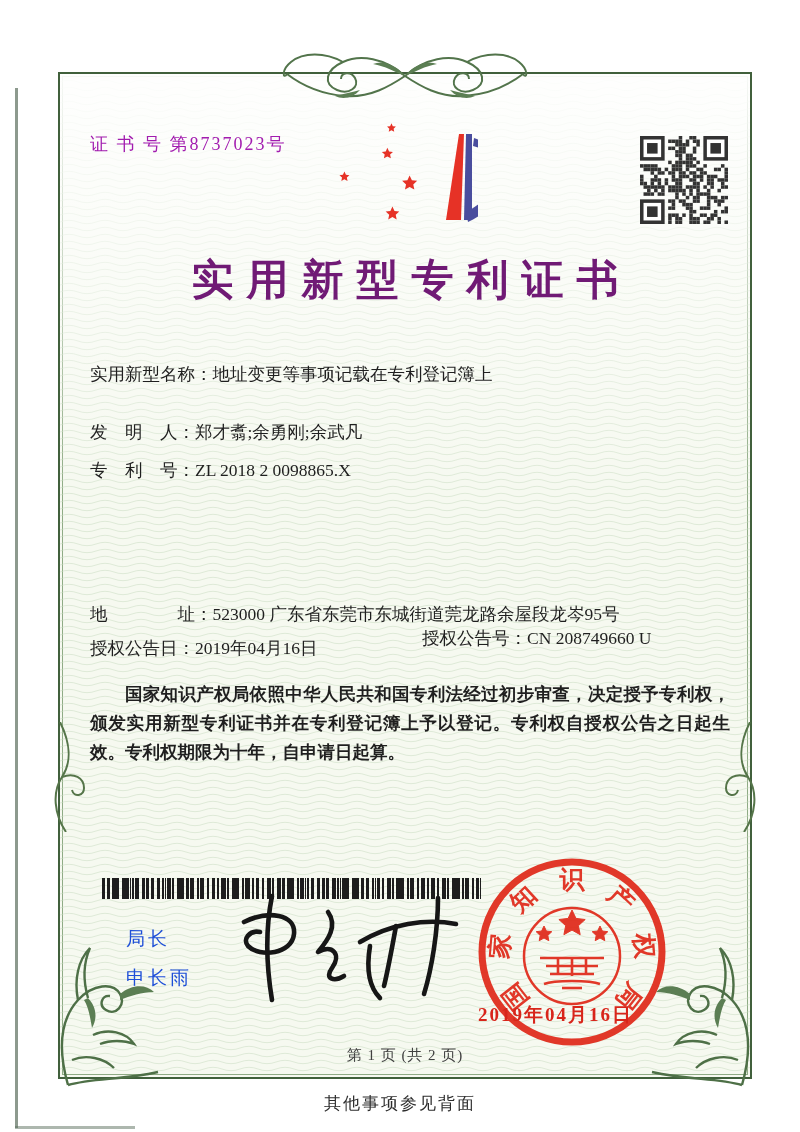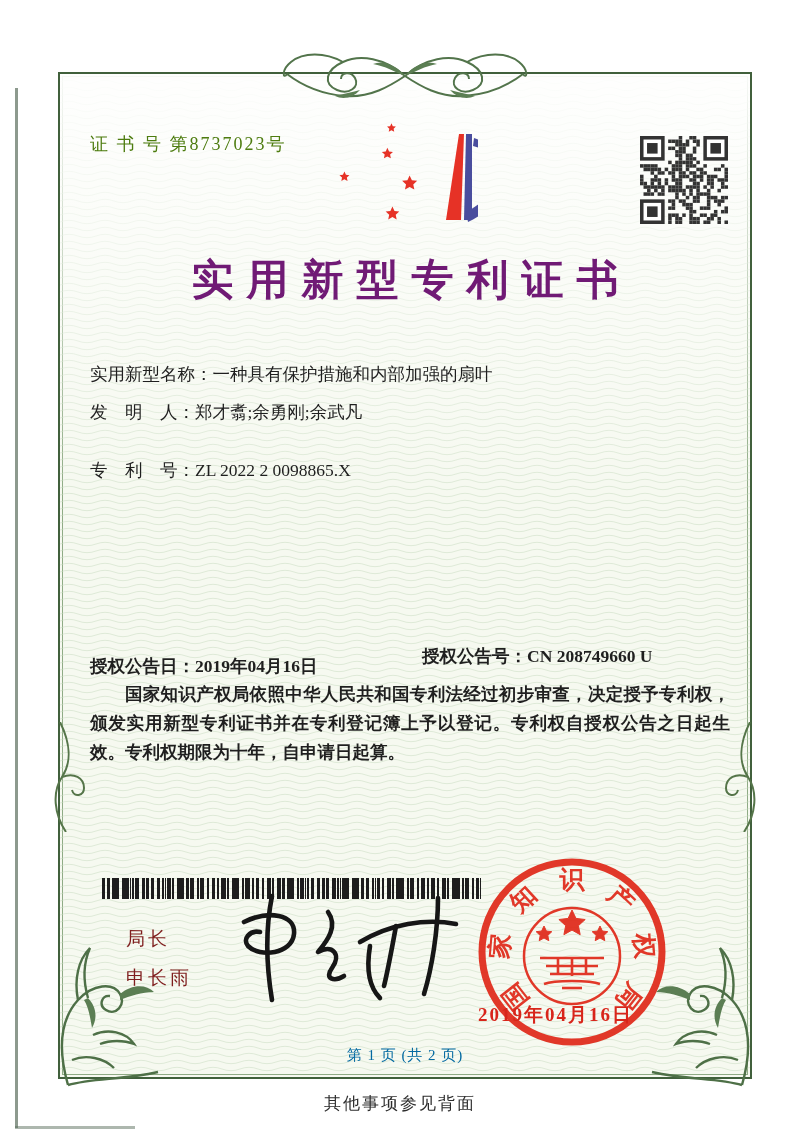--- a/index.html
+++ b/index.html
@@ -13,21 +13,21 @@
 
   
   .frame{position:absolute;left:58px;top:72px;width:690px;height:1003px;border:2.5px solid #41603c;background:#f6f9f0;}
   .frame-inner{position:absolute;left:2px;top:2px;right:2px;bottom:2px;border:1px solid #8fab85;}
   .guilloche{position:absolute;left:0;top:0;width:100%;height:100%;pointer-events:none;}
   .fade-top{position:absolute;left:0;top:0;width:100%;height:420px;
     background:linear-gradient(to bottom,rgba(255,255,255,.92),rgba(255,255,255,0));pointer-events:none;}
 
   .deco{position:absolute;pointer-events:none;}
 
-  .cert-no{position:absolute;left:30px;top:58px;font-size:18px;letter-spacing:2px;color:#4d7c0f;}
+  .cert-no{position:absolute;left:30px;top:58px;font-size:18px;letter-spacing:2px;color:#a21caf;}
 
   .logo{position:absolute;left:268px;top:48px;}
   .qr{position:absolute;left:578px;top:62px;}
 
   .title{position:absolute;left:0;top:178px;width:100%;text-align:center;
     font-size:42px;font-weight:bold;letter-spacing:13px;color:#701a75;text-indent:13px;}
 
   .field-row{position:absolute;left:30px;font-size:17.5px;white-space:nowrap;color:#1f1f1f;}
   .field-label{display:inline-block;margin-top:10px;}
   .field-value{display:inline-block;}
@@ -36,30 +36,30 @@
   .paras{position:absolute;left:30px;top:606px;width:640px;font-size:17.5px;line-height:29px;color:#1f1f1f;text-align:justify;font-weight:bold;}
   .paras p{margin:0;text-indent:2em;}
 
   .barcode{position:absolute;left:42px;top:804px;width:380px;height:21px;
     background:
       repeating-linear-gradient(90deg,#1d1d1d 0 2px,transparent 2px 5px),
       repeating-linear-gradient(90deg,#1d1d1d 0 1px,transparent 1px 7px),
       repeating-linear-gradient(90deg,#1d1d1d 0 3px,transparent 3px 11px);
   }
 
-  .director{position:absolute;left:66px;top:852px;font-size:19px;color:#7f1d1d;font-family:Liberation Serif, serif;}
+  .director{position:absolute;left:66px;top:852px;font-size:19px;color:#1d4ed8;font-family:Liberation Serif, serif;}
   .director div{margin-bottom:13px;letter-spacing:3px;}
 
   .signature{position:absolute;left:150px;top:808px;}
 
   .seal{position:absolute;left:414px;top:780px;opacity:.93;}
   .seal-date{position:absolute;left:418px;top:928px;width:170px;font-size:19px;letter-spacing:2px;
     color:#d8251a;font-weight:bold;white-space:nowrap;}
 
-  .page-info{position:absolute;left:0;top:972px;width:100%;text-align:center;font-size:15px;color:#0369a1;letter-spacing:1px;}
+  .page-info{position:absolute;left:0;top:972px;width:100%;text-align:center;font-size:15px;color:#404040;letter-spacing:1px;}
 
   .footer-note{position:absolute;left:0;top:1092px;width:100%;text-align:center;font-size:17px;color:#2c2c2c;letter-spacing:2px;}
 </style>
 </head>
 <body>
 
 <div class="scan-edge"></div>
 <div class="scan-edge-b"></div>
 
 <div class="frame">
@@ -521,29 +521,32 @@
       <rect x="19" y="1" width="5" height="5" fill="#fff"></rect>
       <rect x="20" y="2" width="3" height="3" fill="#333"></rect>
       <rect x="0" y="18" width="7" height="7" fill="#333"></rect>
       <rect x="1" y="19" width="5" height="5" fill="#fff"></rect>
       <rect x="2" y="20" width="3" height="3" fill="#333"></rect>
     </svg>
 
   <div class="title">实用新型专利证书</div>
 
   <div class="field-row" style="top:278px;">
-    <span class="field-label">实用新型名称：</span><span class="field-value">一种具有保护措施和内部加强的扇叶</span>
+    <span class="field-label">实用新型名称：</span><span class="field-value">地址变更等事项记载在专利登记簿上</span>
   </div>
-  <div class="field-row" style="top:316px;">
+  <div class="field-row" style="top:336px;">
     <span class="field-label">发　明　人：</span><span class="field-value">郑才翥;余勇刚;余武凡</span>
   </div>
   <div class="field-row" style="top:374px;">
-    <span class="field-label">专　利　号：</span><span class="field-value">ZL 2022 2 0098865.X</span>
+    <span class="field-label">专　利　号：</span><span class="field-value">ZL 2018 2 0098865.X</span>
   </div>
-  <div class="field-row" style="top:570px;font-weight:bold;">
+  <div class="field-row" style="top:518px;">
+    <span class="field-label">地　　　　址：</span><span class="field-value">523000 广东省东莞市东城街道莞龙路余屋段龙岑95号</span>
+  </div>
+  <div class="field-row" style="top:552px;">
     <span class="field-label">授权公告日：</span><span class="field-value">2019年04月16日</span>
     <span class="grant-no"><span>授权公告号：</span><span>CN 208749660 U</span></span>
   </div>
 
   <div class="paras">
     <p>国家知识产权局依照中华人民共和国专利法经过初步审查，决定授予专利权，颁发实用新型专利证书并在专利登记簿上予以登记。专利权自授权公告之日起生效。专利权期限为十年，自申请日起算。</p>
   </div>
 
   <div class="barcode"></div>
 

